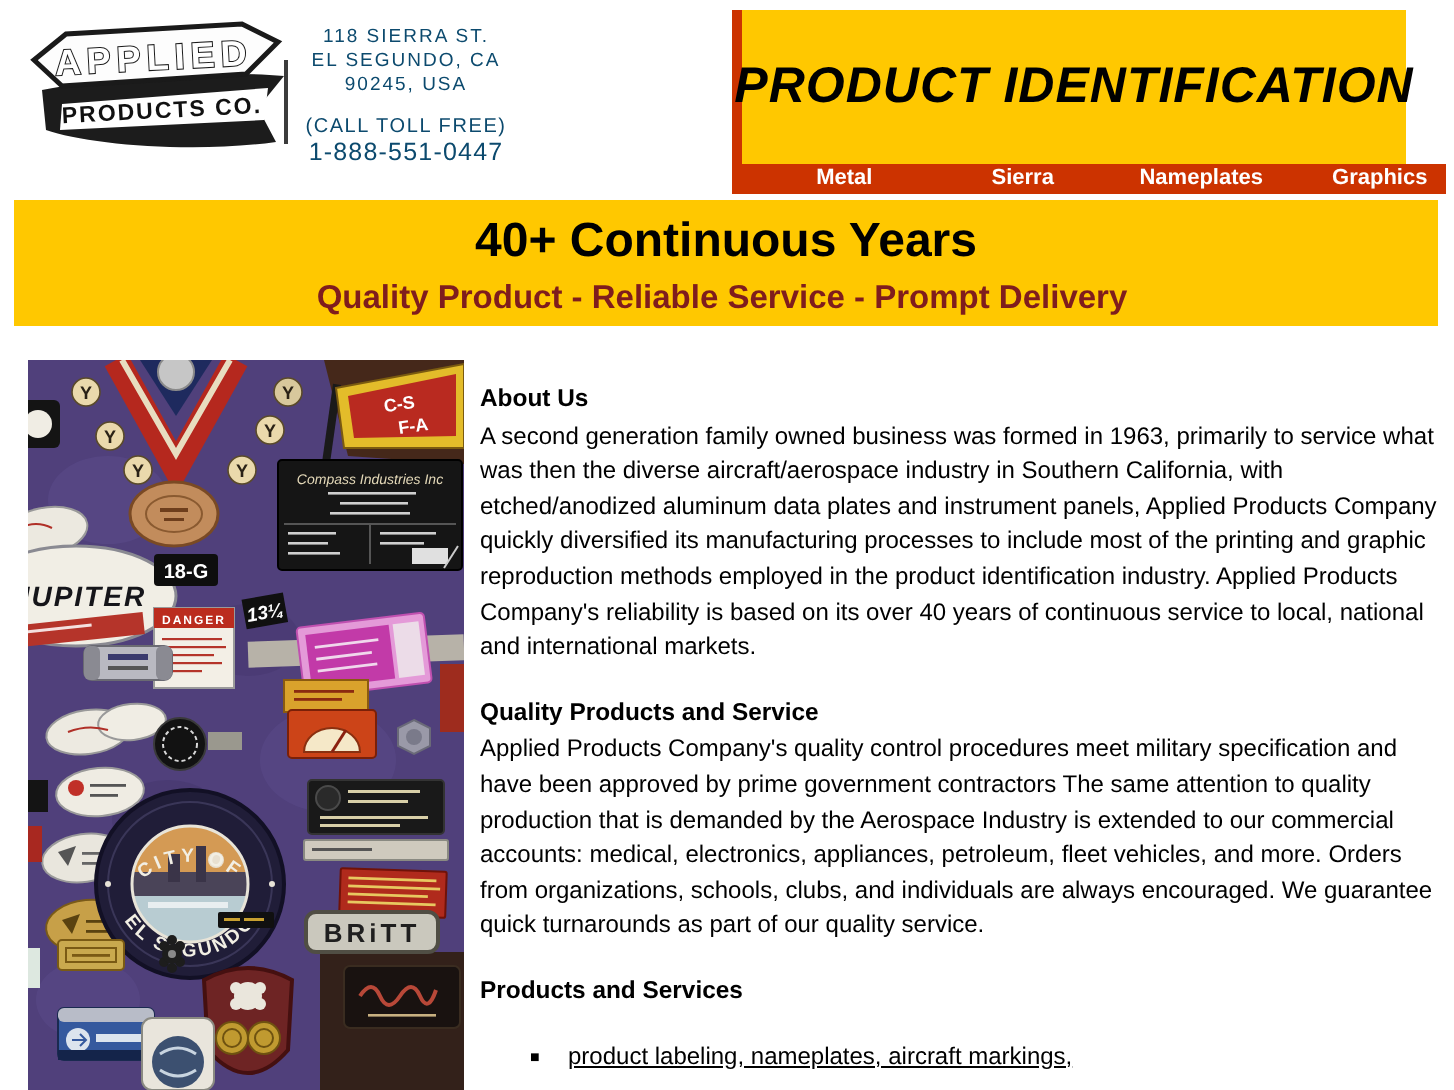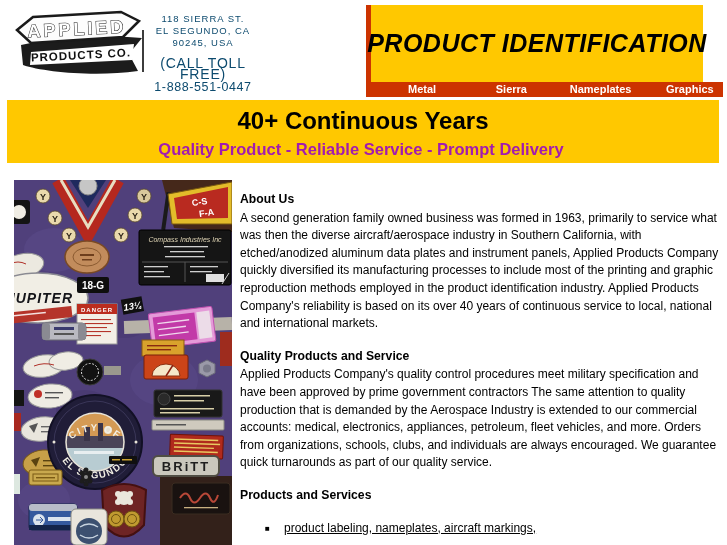--- a/index.html
+++ b/index.html
@@ -5,36 +5,36 @@
   html,body{margin:0;padding:0;background:#fff;}
   body{width:727px;height:545px;position:relative;overflow:hidden;
        font-family:"Liberation Sans", sans-serif;color:#000;}
   .abs{position:absolute;}
 
   
   .logo-wrap{left:15px;top:10px;width:132px;height:64px;}
   .logo-divider{left:142px;top:30px;width:2px;height:42px;background:#3c3c3c;}
   .address{left:148px;top:13px;width:110px;text-align:center;color:#0c4a6e;}
   .address .small-line{font-size:9.5px;letter-spacing:1px;line-height:12px;text-transform:uppercase;}
-  .address .call-note{font-size:14px;letter-spacing:0.8px;line-height:11px;margin-top:9px;text-transform:uppercase;}
+  .address .call-note{font-size:10px;letter-spacing:0.8px;line-height:11px;margin-top:9px;text-transform:uppercase;}
   .address .phone{font-size:12.5px;letter-spacing:0.6px;line-height:14px;font-weight:400;}
 
   .red-stripe{left:366px;top:5px;width:5px;height:92px;background:#CC3300;}
   .title-block{left:371px;top:5px;width:332px;height:77px;background:#FFC800;
                display:flex;align-items:center;justify-content:center;}
   .title-block h1{margin:0;font-size:25px;font-weight:bold;font-style:italic;
                   letter-spacing:0.5px;color:#000;white-space:nowrap;}
   .nav-bar{left:366px;top:82px;width:357px;height:15px;background:#CC3300;display:flex;}
   .nav-item{flex:1;text-align:center;color:#fff;font-size:11px;font-weight:bold;
             line-height:15px;cursor:pointer;white-space:nowrap;margin-left:23px;}
 
   
   .banner{left:7px;top:100px;width:712px;height:63px;background:#FFC800;text-align:center;}
   .banner h2{margin:7px 0 0 0;font-size:24px;font-weight:bold;color:#000;}
-  .banner h3{margin:5px 4px 0 0;font-size:16.5px;font-weight:bold;color:#a21caf;}
+  .banner h3{margin:5px 4px 0 0;font-size:16.5px;font-weight:bold;color:#7f1d1d;}
 
   
   .collage{left:14px;top:180px;width:218px;height:365px;overflow:hidden;}
   .textcol{left:240px;top:176px;width:484px;font-size:12px;line-height:17.6px;}
   .textcol .sec-head{font-weight:bold;margin:15px 0 1px 0;font-size:12.2px;}
   .textcol p{margin:0 0 12px 0;}
   .bullets{margin-top:15px;}
   .bullet-row{display:flex;margin:0 0 9px 0;}
   .bullet-glyph{flex:0 0 auto;width:8px;margin-left:25px;margin-right:11px;
                 font-size:8px;line-height:17.6px;color:#000;}

